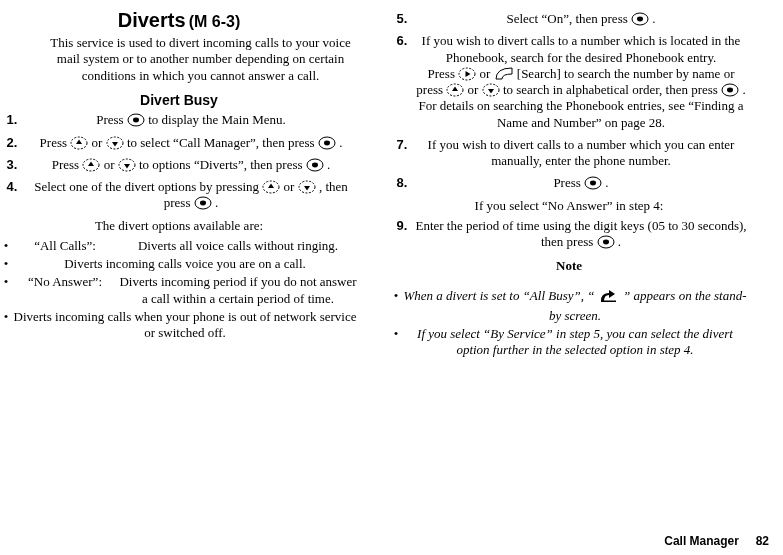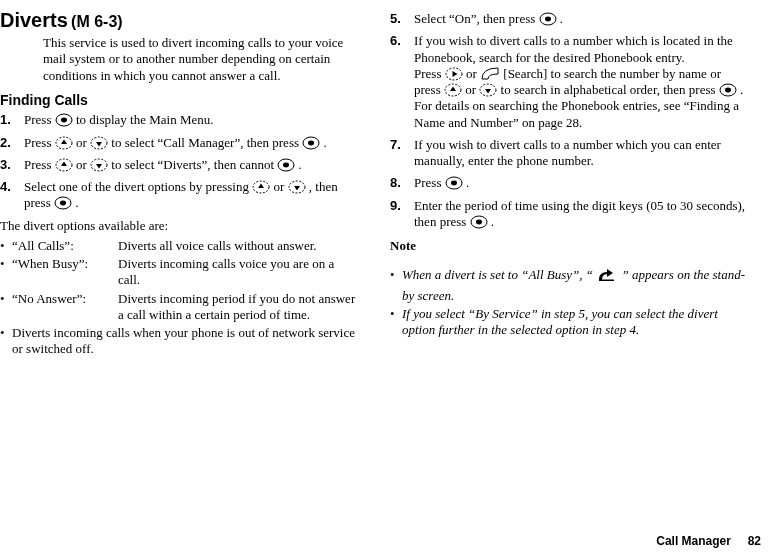--- a/index.html
+++ b/index.html
@@ -19,20 +19,21 @@
     position: relative;
     box-sizing: border-box;
     padding: 8px 18px 0 0;
   }
   .cols {
     display: flex;
     gap: 32px;
   }
   .col {
     width: 358px;
+    text-align: center;
   }
   .title-line {
     margin: 0 0 2px 0;
   }
   .title-main {
     font-family: Arial, Helvetica, sans-serif;
     font-weight: bold;
     font-size: 20px;
   }
   .title-code {
@@ -98,21 +99,21 @@
   .note-head, .tip-head {
     font-weight: bold;
     margin-top: 8px;
   }
   .note-body, .tip-body {
     font-style: italic;
   }
   .footer {
     position: absolute;
     bottom: 6px;
-    right: 22px;
+    right: 14px;
     font-family: Arial, Helvetica, sans-serif;
     font-weight: bold;
     font-size: 12px;
   }
 
   
   .center-btn, .dashed, .softkey {
     display: inline-block;
     vertical-align: -3px;
   }
@@ -131,21 +132,21 @@
   <div class="cols">
 
     <div class="col">
       <p class="title-line">
         <span class="title-main">Diverts</span>
         <span> </span>
         <span class="title-code">(M 6-3)</span>
       </p>
       <p class="intro">This service is used to divert incoming calls to your voice mail system or to another number depending on certain conditions in which you cannot answer a call.</p>
 
-      <p class="subhead">Finding Calls</p>
+      <p class="subhead">Divert Busy</p>
 
       <ol class="steps">
 
         <li>
           <span class="num">1.</span>
           <span class="body">
             <span>Press </span>
             <span class="center-btn"><svg width="18" height="14">
                   <ellipse cx="9" cy="7" rx="8" ry="6" fill="none" stroke="#000" stroke-width="1"></ellipse>
                   <ellipse cx="9" cy="7" rx="3" ry="2.4" fill="#000"></ellipse>
@@ -182,21 +183,21 @@
             <span>Press </span>
             <span class="dashed"><svg width="18" height="14">
                   <ellipse cx="9" cy="7" rx="8" ry="6" fill="none" stroke="#000" stroke-width="1" stroke-dasharray="2 1.5"></ellipse>
                   <path d="M9 3.5 L12 8 L6 8 Z" fill="#000"></path>
                 </svg></span>
             <span> or </span>
             <span class="dashed"><svg width="18" height="14">
                   <ellipse cx="9" cy="7" rx="8" ry="6" fill="none" stroke="#000" stroke-width="1" stroke-dasharray="2 1.5"></ellipse>
                   <path d="M9 10.5 L12 6 L6 6 Z" fill="#000"></path>
                 </svg></span>
-            <span> to select “Diverts”, then cannot </span>
+            <span> to options “Diverts”, then press </span>
             <span class="center-btn"><svg width="18" height="14">
                   <ellipse cx="9" cy="7" rx="8" ry="6" fill="none" stroke="#000" stroke-width="1"></ellipse>
                   <ellipse cx="9" cy="7" rx="3" ry="2.4" fill="#000"></ellipse>
                 </svg></span>
             <span>.</span>
           </span>
         </li>
 
         <li>
           <span class="num">4.</span>
@@ -221,27 +222,26 @@
         </li>
       </ol>
 
       <p class="sentence">The divert options available are:</p>
 
       <ul class="bullets">
         <li>
           <span class="dot">•</span>
           <span class="opt-row">
             <span class="opt-label">“All Calls”:</span>
-            <span class="opt-desc">Diverts all voice calls without answer.</span>
+            <span class="opt-desc">Diverts all voice calls without ringing.</span>
           </span>
         </li>
         <li>
           <span class="dot">•</span>
           <span class="opt-row">
-            <span class="opt-label">“When Busy”:</span>
             <span class="opt-desc">Diverts incoming calls voice you are on a call.</span>
           </span>
         </li>
         <li>
           <span class="dot">•</span>
           <span class="opt-row">
             <span class="opt-label">“No Answer”:</span>
             <span class="opt-desc">Diverts incoming period if you do not answer a call within a certain period of time.</span>
           </span>
         </li>
@@ -312,20 +312,21 @@
             <span>Press </span>
             <span class="center-btn"><svg width="18" height="14">
                   <ellipse cx="9" cy="7" rx="8" ry="6" fill="none" stroke="#000" stroke-width="1"></ellipse>
                   <ellipse cx="9" cy="7" rx="3" ry="2.4" fill="#000"></ellipse>
                 </svg></span>
             <span>.</span>
           </span>
         </li>
       </ol>
 
+      <p class="sentence">If you select “No Answer” in step 4:</p>
 
       <ol class="steps">
 
         <li>
           <span class="num">9.</span>
           <span class="body">
             <span>Enter the period of time using the digit keys (05 to 30 seconds), then press </span>
             <span class="center-btn"><svg width="18" height="14">
                   <ellipse cx="9" cy="7" rx="8" ry="6" fill="none" stroke="#000" stroke-width="1"></ellipse>
                   <ellipse cx="9" cy="7" rx="3" ry="2.4" fill="#000"></ellipse>

